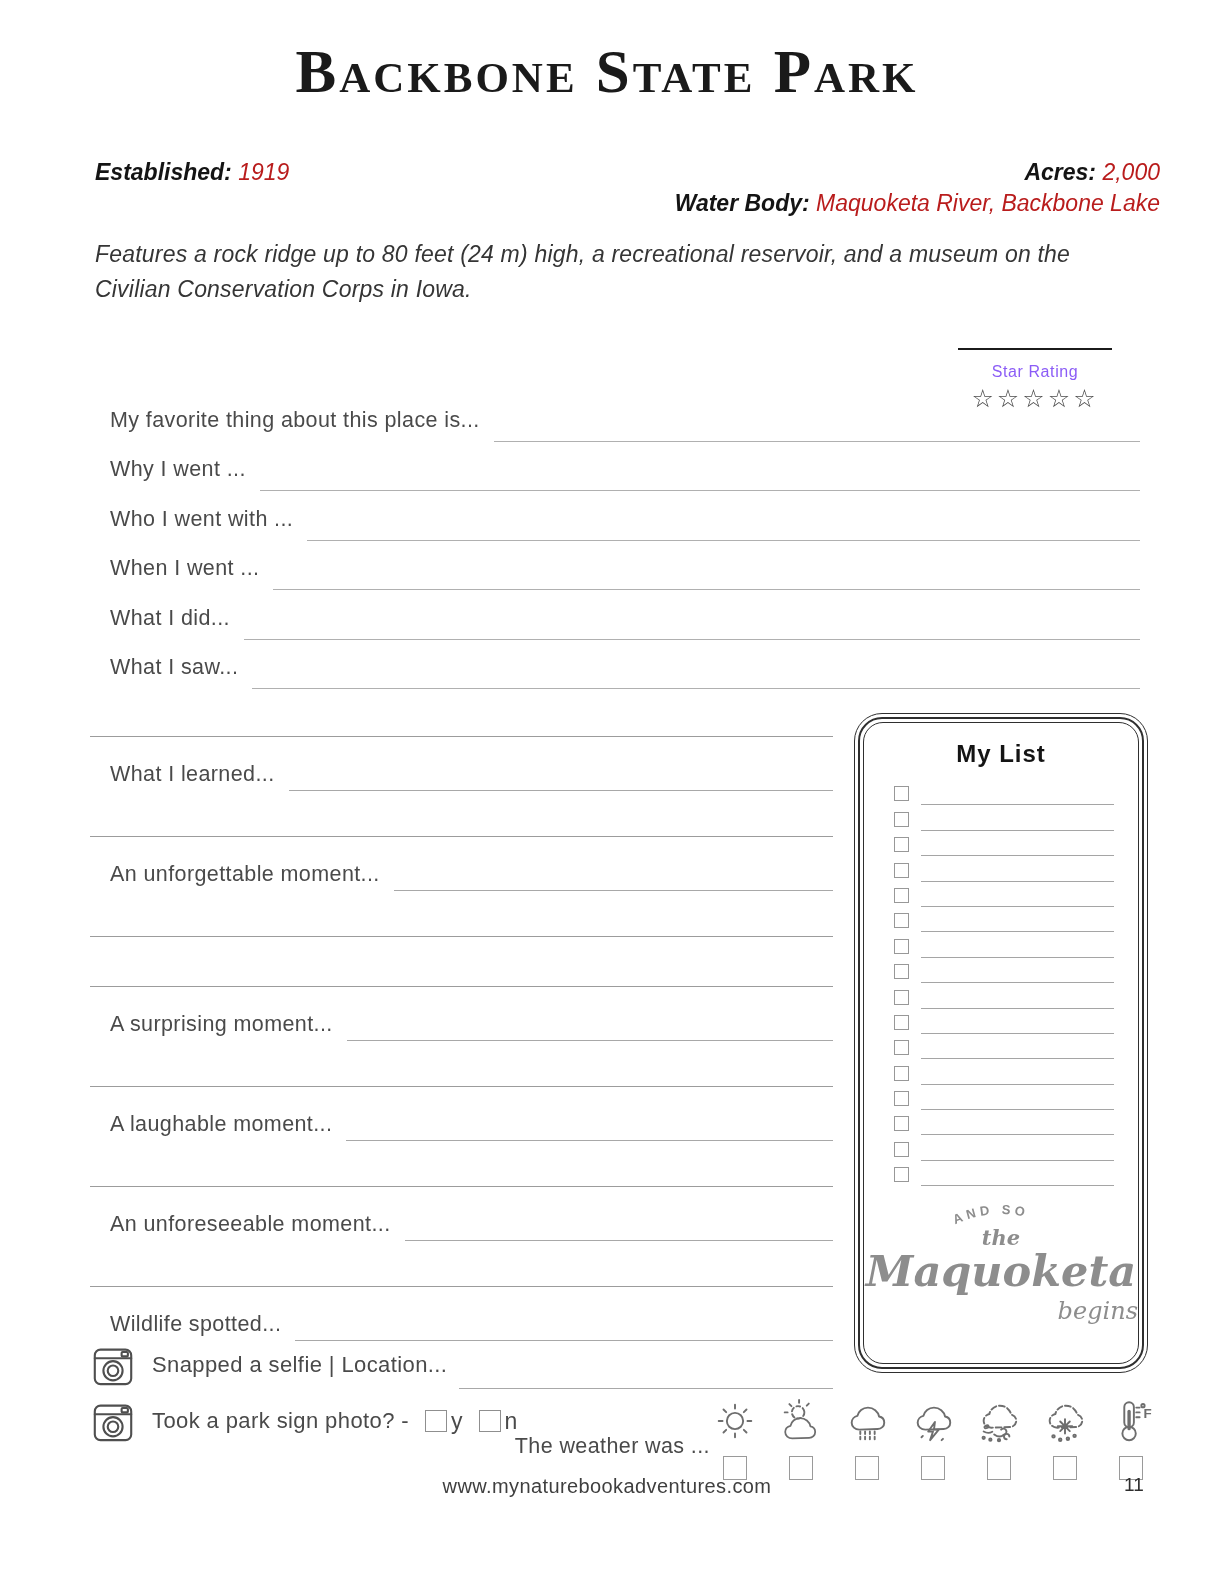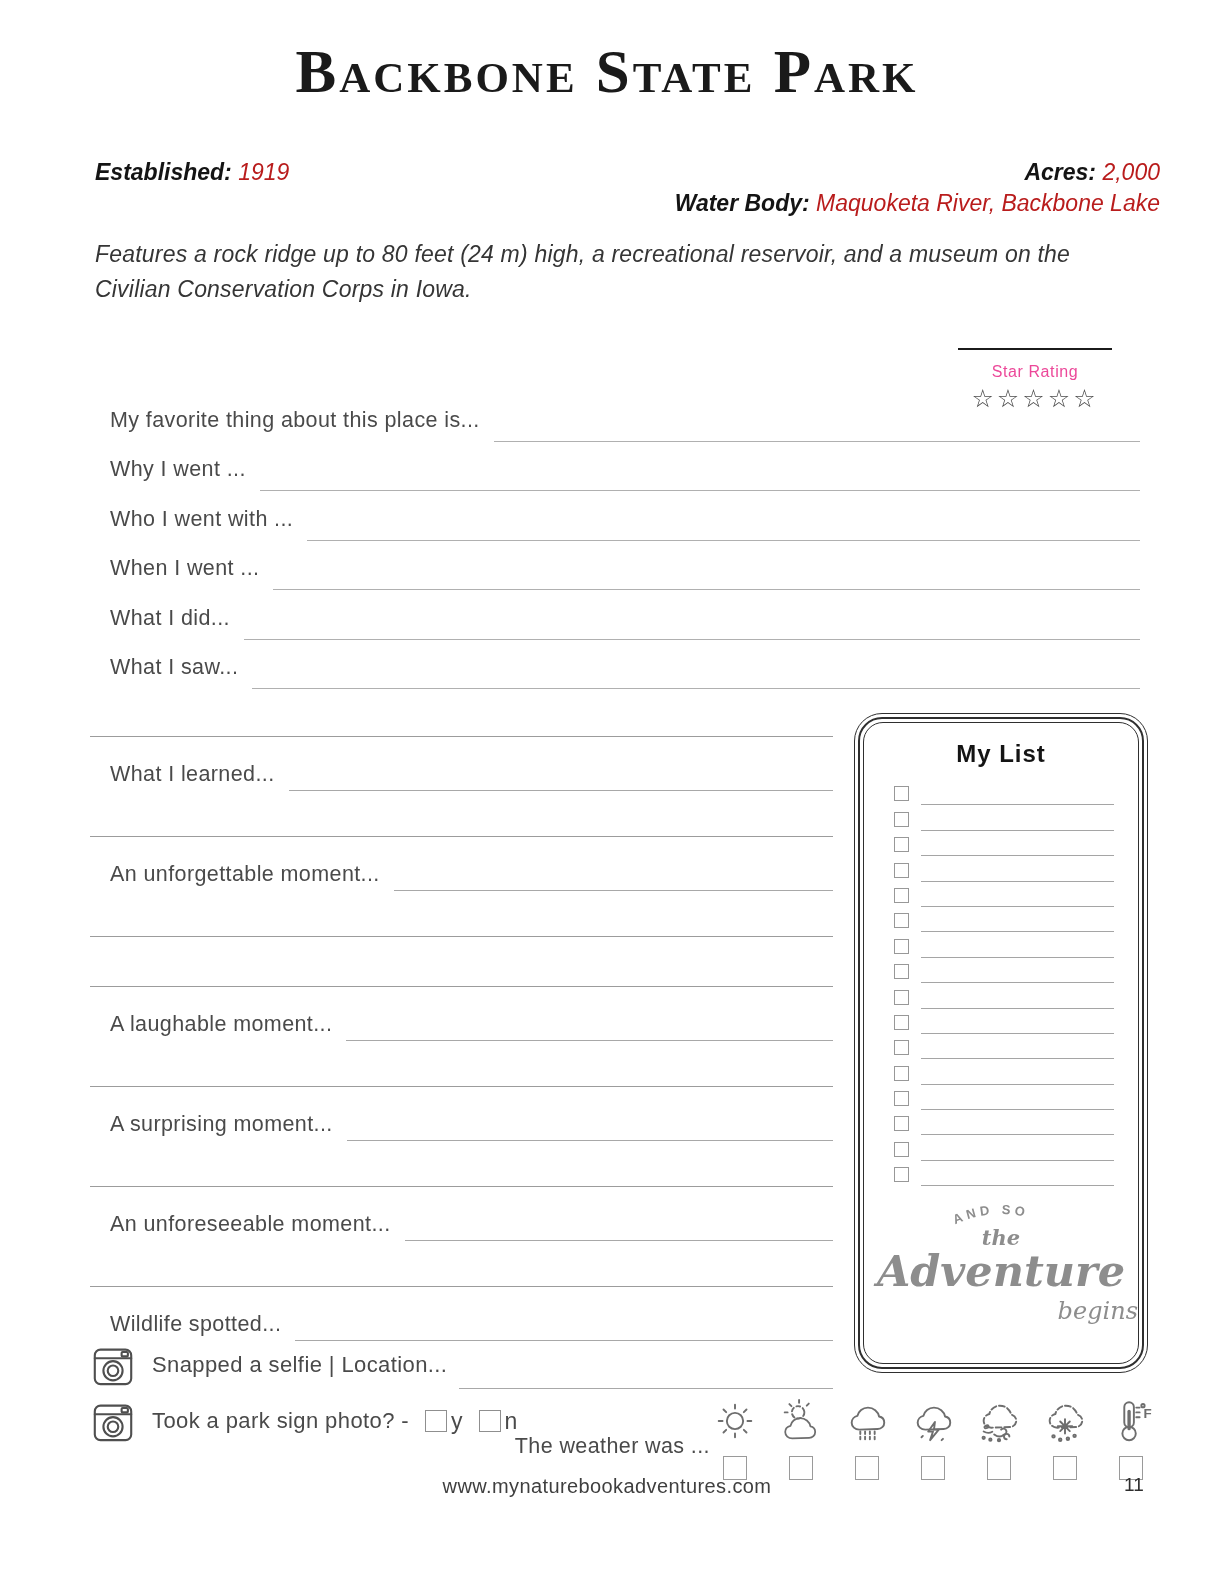--- a/index.html
+++ b/index.html
@@ -17,21 +17,21 @@
   .meta i{font-style:italic;color:#b91c1c;}
   .estab{position:absolute;top:159px;left:95px;}
   .acres{position:absolute;top:159px;right:54px;}
   .water{position:absolute;top:190px;right:54px;}
   .desc{position:absolute;top:237px;left:95px;width:1005px;font-size:23px;font-style:italic;
         color:#353535;line-height:1.5;letter-spacing:.2px;}
 
   
   .star-block{position:absolute;left:958px;top:348px;width:154px;text-align:center;}
   .star-line{border-top:2px solid #1b1b1b;height:0;margin-bottom:13px;}
-  .star-caption{font-size:16px;color:#ec4899;letter-spacing:.6px;text-align:center;}
+  .star-caption{font-size:16px;color:#8b5cf6;letter-spacing:.6px;text-align:center;}
   .stars{font-family:"DejaVu Sans",sans-serif;font-size:25px;color:#4c4c4c;
          letter-spacing:3px;margin-top:3px;white-space:nowrap;}
 
   
   .top-fields{position:absolute;left:110px;top:392px;width:1030px;}
   .tf-row{display:flex;align-items:flex-end;height:49.5px;}
   .tf-label{font-size:21.5px;color:#4a4a4a;letter-spacing:.4px;white-space:nowrap;margin-bottom:9px;}
   .tf-rule{flex:1;border-bottom:1.5px solid #b0b0b0;margin-left:14px;}
 
   
@@ -142,27 +142,27 @@
       </div>
       <div class="section">
         <div class="s-row">
           <span class="s-label">An unforgettable moment...</span>
           <span class="s-rule"></span>
         </div>
       </div>
       <div class="section blank"></div>
       <div class="section">
         <div class="s-row">
+          <span class="s-label">A surprising moment...</span>
+          <span class="s-rule"></span>
+        </div>
+      </div>
+      <div class="section">
+        <div class="s-row">
           <span class="s-label">A laughable moment...</span>
-          <span class="s-rule"></span>
-        </div>
-      </div>
-      <div class="section">
-        <div class="s-row">
-          <span class="s-label">A surprising moment...</span>
           <span class="s-rule"></span>
         </div>
       </div>
       <div class="section">
         <div class="s-row">
           <span class="s-label">An unforeseeable moment...</span>
           <span class="s-rule"></span>
         </div>
       </div>
       <div class="section last">
@@ -352,21 +352,21 @@
           <div class="ml-logo">
             <svg width="150" height="32" viewBox="0 0 150 32">
               <defs>
                   <path id="arcPath" d="M22 30 Q75 2 128 30" fill="none"></path>
                 </defs>
               <text font-family="Liberation Sans, sans-serif" font-size="13" font-weight="bold" fill="#8d8d8d" letter-spacing="4">
                 <textPath href="#arcPath" startOffset="8">AND SO</textPath>
               </text>
             </svg>
             <div class="logo-the">the</div>
-            <div class="logo-main">Adventure</div>
+            <div class="logo-main">Maquoketa</div>
             <div class="logo-tail">begins</div>
           </div>
         </div>
       </div>
     </div>
   </div>
 
   <div class="site">www.mynaturebookadventures.com</div>
   <div class="pagenum">11</div>
 

